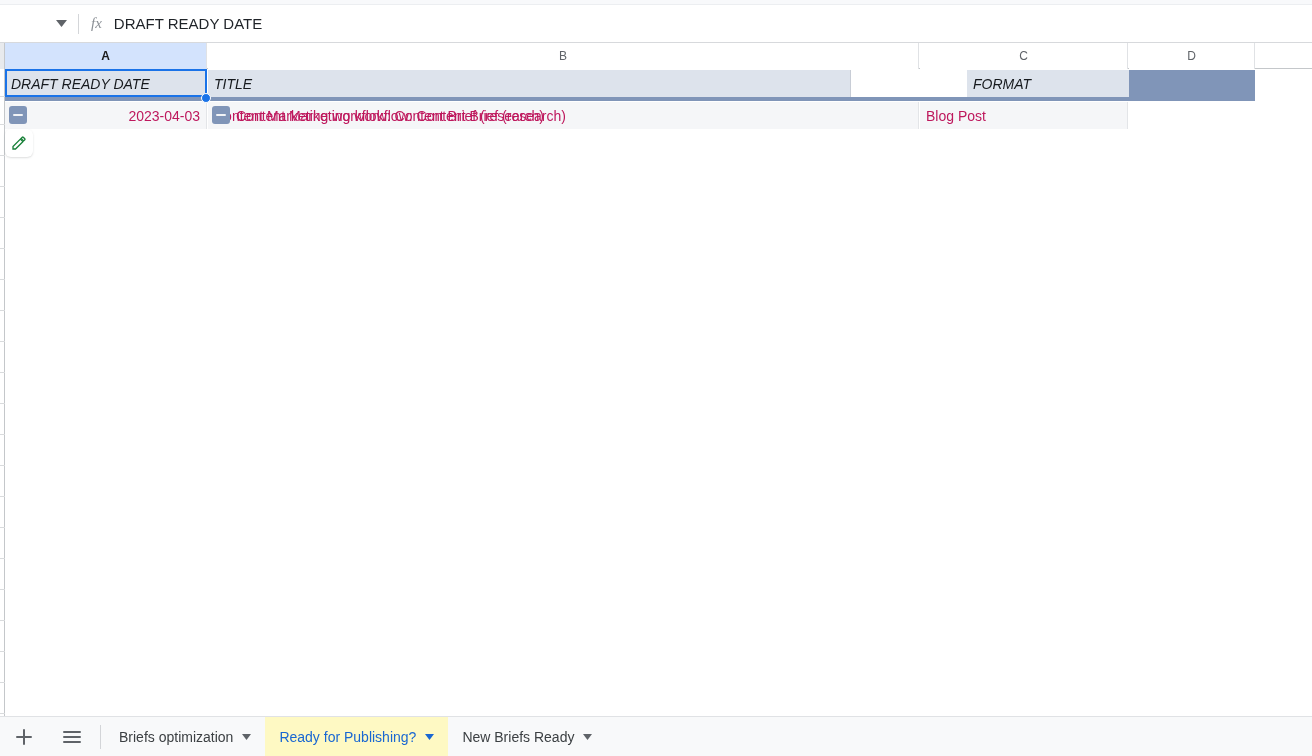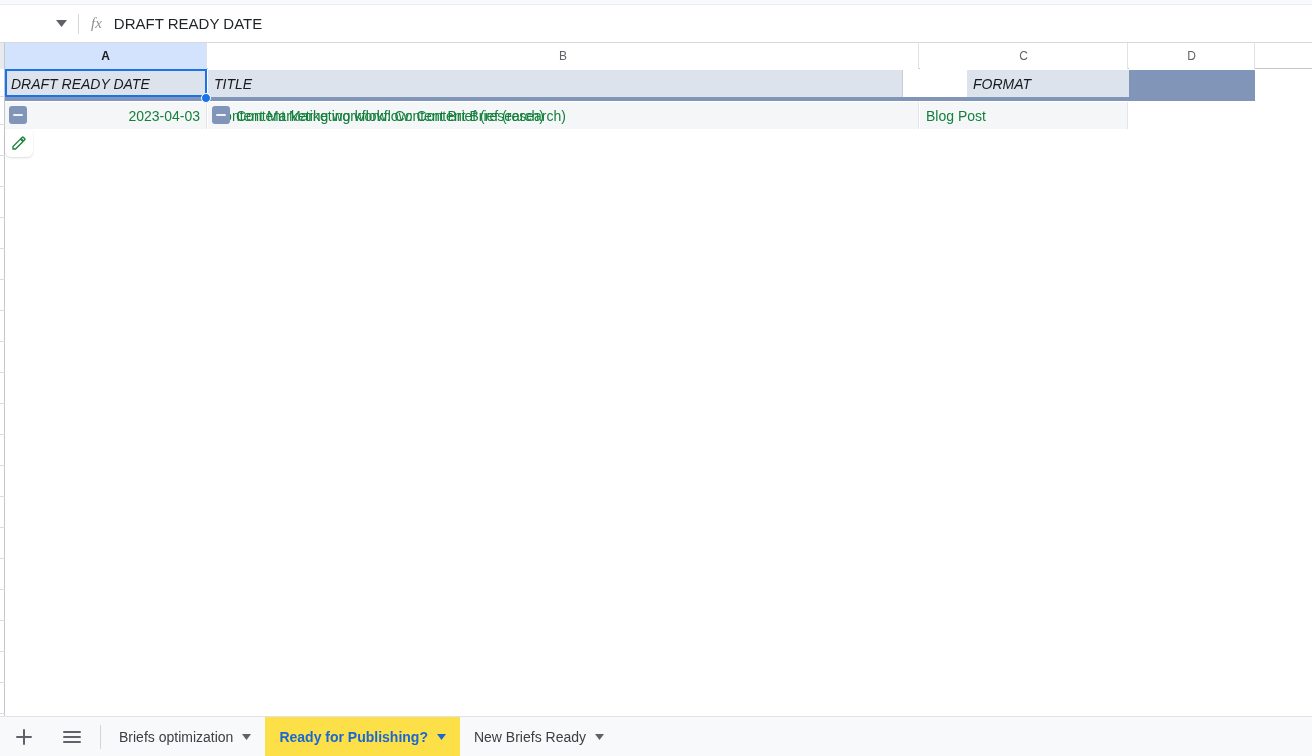--- a/index.html
+++ b/index.html
@@ -75,21 +75,21 @@
     background: #ffffff; border-right: 1px solid #c4c7ca;
   }
   .gutter-line {
     position: absolute; left: 0; width: 5px; height: 1px; background: #d9dbdd;
   }
 
   
   .cell {
     position: absolute;
     display: flex; align-items: center;
-    font-size: 14px; color: #15803d;
+    font-size: 14px; color: #be185d;
     padding: 0 6px;
     white-space: nowrap; overflow: hidden;
     cursor: cell;
   }
   .hdr-cell {
     height: 27px;
     background: #dde3ec;
     font-style: italic; font-weight: normal;
     color: #16191d;
     border-right: 1px solid #c8cdd6;
@@ -155,21 +155,21 @@
   }
   .tb-divider { width: 1px; height: 24px; align-self: center; background: #d3d5d8; margin: 0 4px; }
   .tabs { display: flex; align-items: stretch; overflow: hidden; }
   .tab {
     display: flex; align-items: center; gap: 9px;
     padding: 0 14px;
     font-size: 14px; color: #3c4043;
     white-space: nowrap; cursor: pointer;
   }
   .tab.active {
-    background: #fde047; color: #1967d2; font-weight: bold;
+    background: #fef9c3; color: #1967d2; font-weight: normal;
   }
   .tab .caret svg { display: block; }
 </style>
 </head>
 <body>
 
 <div id="app">
 
   <div class="top-strip"></div>
 
@@ -212,21 +212,21 @@
       <div class="gutter-line" style="top:458px;"></div>
       <div class="gutter-line" style="top:489px;"></div>
       <div class="gutter-line" style="top:520px;"></div>
       <div class="gutter-line" style="top:551px;"></div>
       <div class="gutter-line" style="top:582px;"></div>
       <div class="gutter-line" style="top:613px;"></div>
       <div class="gutter-line" style="top:644px;"></div>
     </div>
 
     <div class="cell hdr-cell" style="left:5px;top:27px;width:202px;">DRAFT READY DATE</div>
-    <div class="cell hdr-cell" style="left:208px;top:27px;width:695px;">TITLE</div>
+    <div class="cell hdr-cell" style="left:208px;top:27px;width:643px;">TITLE</div>
     <div class="cell hdr-cell" style="left:920px;top:27px;width:208px;margin-left:47px;">FORMAT</div>
     <div class="cell hdr-cell blank" style="left:1129px;top:27px;width:126px;"></div>
 
     <div class="hdr-underline"></div>
 
     <div class="cell data-cell align-right" style="left:5px;top:59px;width:202px;">2023-04-03</div>
     <div class="cell data-cell" style="left:208px;top:59px;width:711px;">Content Marketing workflow: Content Brief (research)</div>
     <div class="cell data-cell" style="left:920px;top:59px;width:208px;">Blog Post</div>
 
     <div class="cell data-cell" style="left:208px;top:59px;width:711px;padding-left:28px;background:transparent;border:none;">Content Marketing workflow: Content Brief (research)</div>

